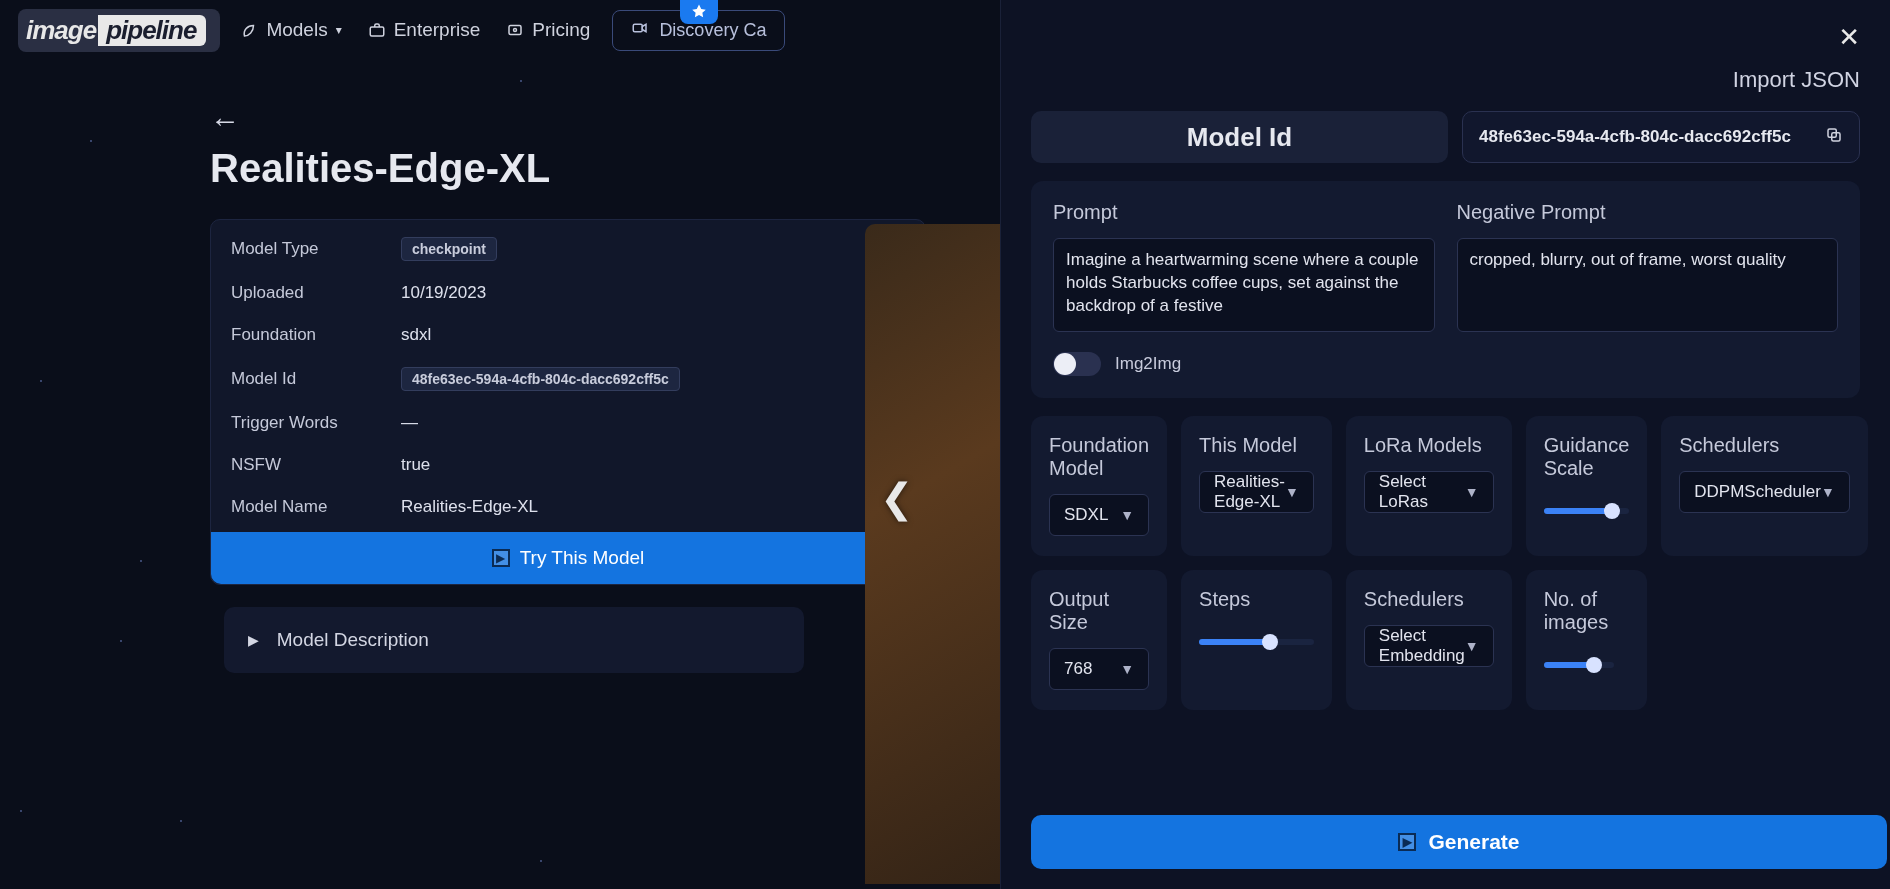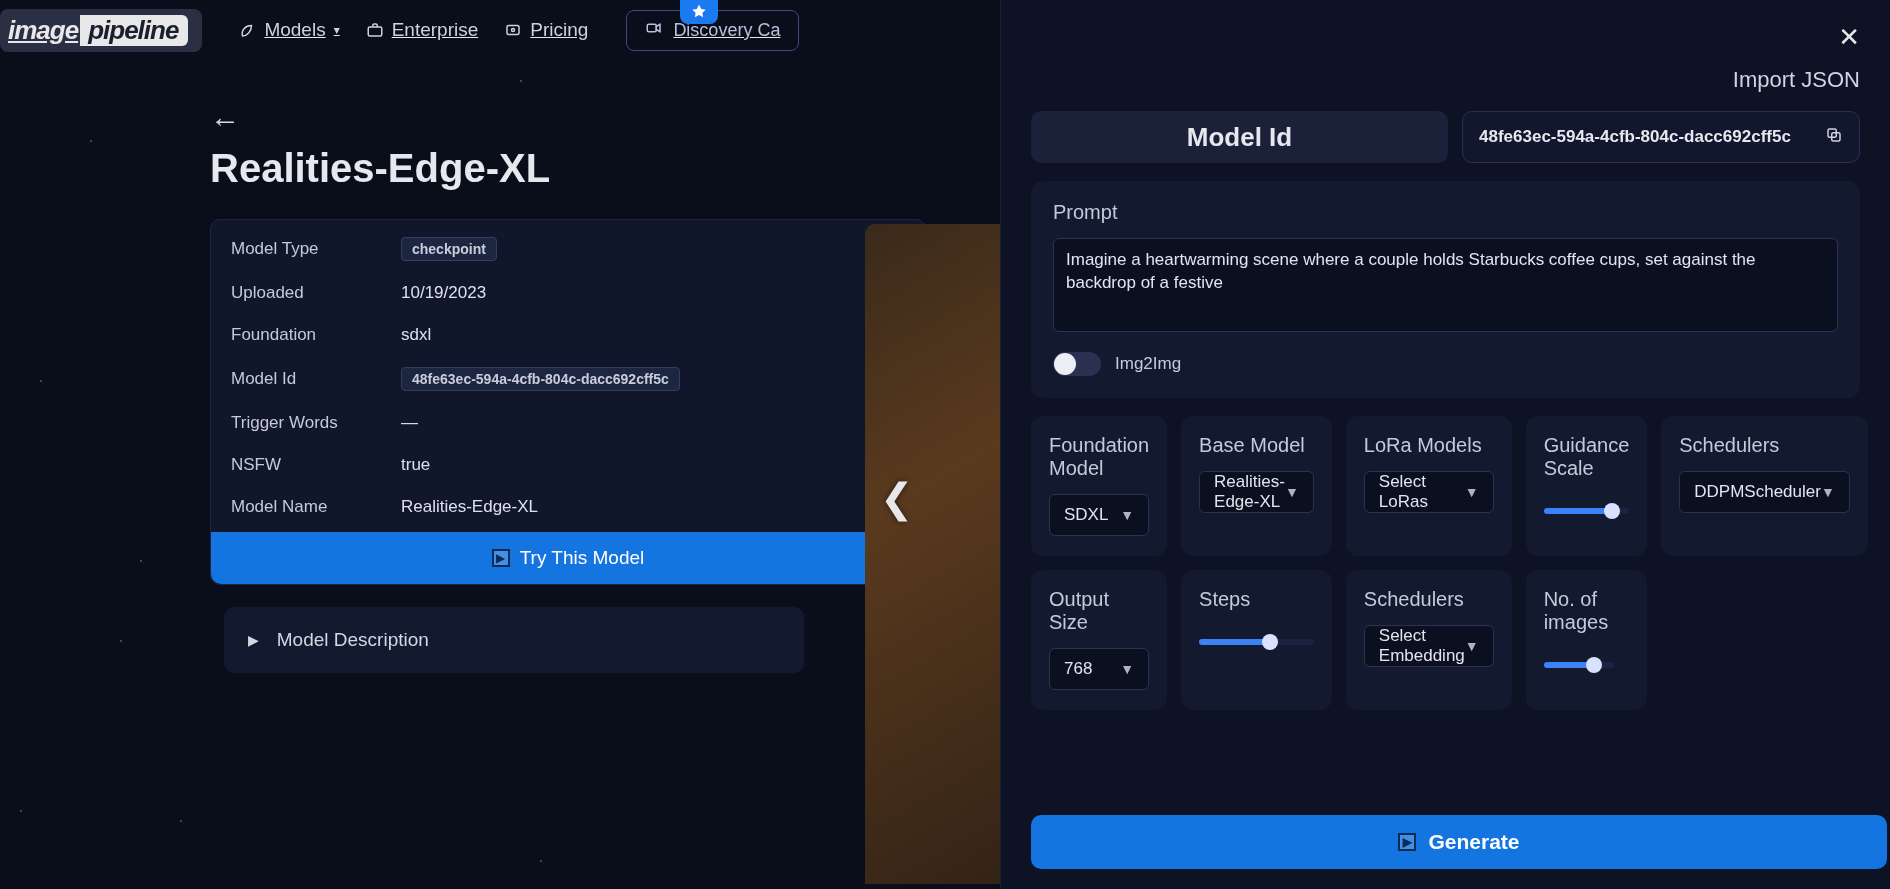--- a/index.html
+++ b/index.html
@@ -12,23 +12,22 @@
     overflow:hidden;
     position:relative;
   }
   
   .star { position:absolute; width:2px; height:2px; background:#4a5a8a; border-radius:50%; }
   
   .header {
     height:60px;
     display:flex;
     align-items:center;
-    padding:0 0;
-    gap:22px;
-    text-decoration:underline;
+    padding:0 18px;
+    gap:6px;
   }
   .logo {
     background:#2a2f43;
     border-radius:8px;
     padding:6px 14px 6px 8px;
     display:flex;
     align-items:center;
     gap:2px;
   }
   .logo .img {
@@ -465,39 +464,43 @@
       </span>
     </div>
   </div>
 
   <div class="prompt-block">
     <div class="prompt-row">
       <div class="prompt-col">
         <div class="field-label">Prompt</div>
         <textarea style="">Imagine a heartwarming scene where a couple holds Starbucks coffee cups, set against the backdrop of a festive</textarea>
       </div>
+      <div class="prompt-col">
+        <div class="field-label">Negative Prompt</div>
+        <textarea style="">cropped, blurry, out of frame, worst quality</textarea>
+      </div>
     </div>
     <div class="toggle-row">
       <div class="toggle">
           <div class="knob"></div>
         </div>
       <span class="toggle-label">Img2Img</span>
     </div>
   </div>
 
   <div class="grid">
     <div class="grid-cell">
       <div class="field-label">Foundation Model</div>
       <div class="select">
         <span>SDXL</span>
         <span class="chev">▼</span>
       </div>
     </div>
     <div class="grid-cell">
-      <div class="field-label">Base Model</div>
+      <div class="field-label">This Model</div>
       <div class="select">
         <span>Realities-Edge-XL</span>
         <span class="chev">▼</span>
       </div>
     </div>
     <div class="grid-cell">
       <div class="field-label">LoRa Models</div>
       <div class="select">
         <span>Select LoRas</span>
         <span class="chev">▼</span>

